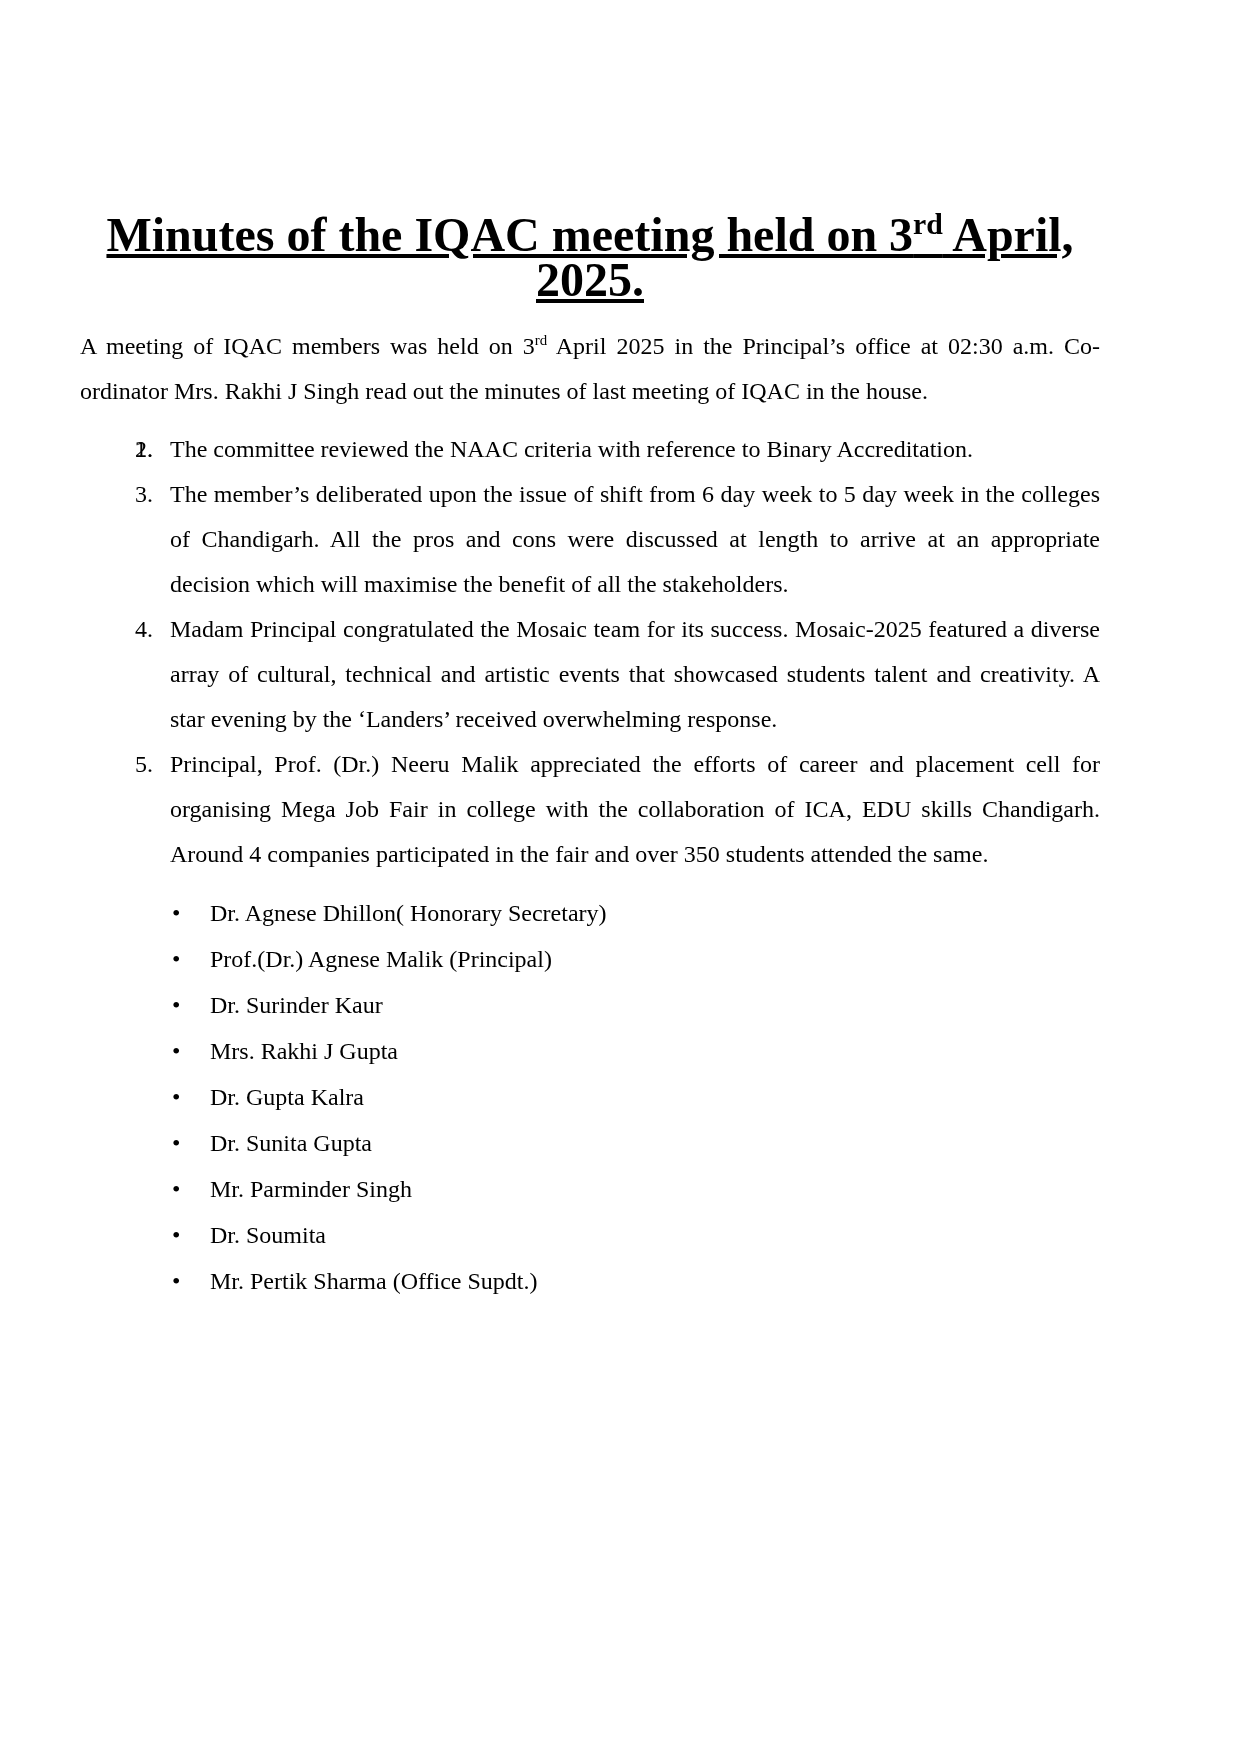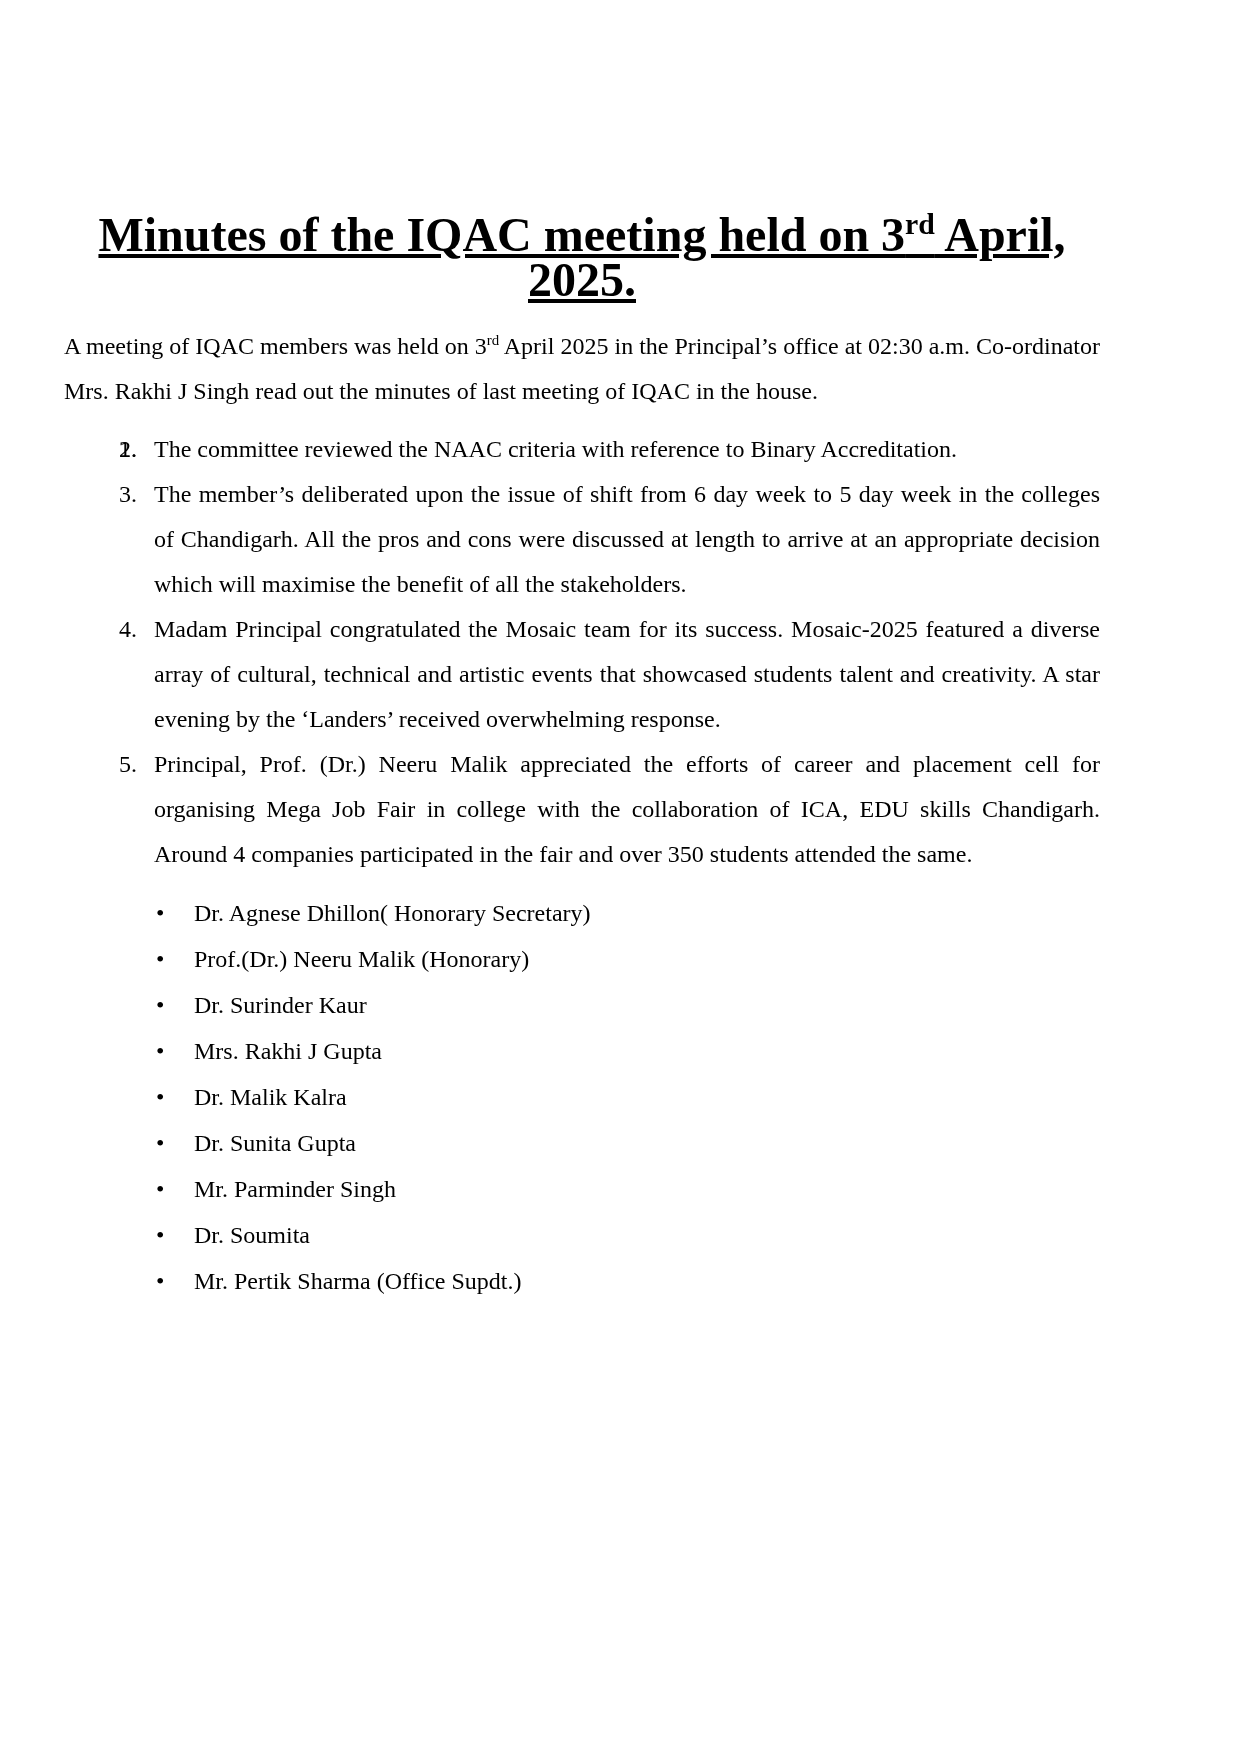--- a/index.html
+++ b/index.html
@@ -10,21 +10,21 @@
   .page {
     position: relative;
     width: 1240px;
     height: 1755px;
     box-sizing: border-box;
     background: #ffffff;
     color: #000000;
     font-family: "Liberation Serif", "DejaVu Serif", serif;
     font-size: 24px;
     line-height: 45px;
-    padding: 212px 140px 40px 64px;
+    padding: 212px 140px 40px 80px;
     overflow: hidden;
   }
   .doc-title {
     text-align: center;
     font-weight: bold;
     text-decoration: underline;
     margin: 0 0 22px 0;
   }
   .sup {
     font-size: 0.62em;
@@ -100,33 +100,33 @@
   </ol>
 
 
   <ul class="ulist">
     <li class="bli">
       <span class="bli-marker">•</span>
       <span>Dr. Agnese Dhillon( Honorary Secretary)</span>
     </li>
     <li class="bli">
       <span class="bli-marker">•</span>
-      <span>Prof.(Dr.) Neeru Malik (Honorary)</span>
+      <span>Prof.(Dr.) Agnese Malik (Principal)</span>
     </li>
     <li class="bli">
       <span class="bli-marker">•</span>
       <span>Dr. Surinder Kaur</span>
     </li>
     <li class="bli">
       <span class="bli-marker">•</span>
       <span>Mrs. Rakhi J Gupta</span>
     </li>
     <li class="bli">
       <span class="bli-marker">•</span>
-      <span>Dr. Malik Kalra</span>
+      <span>Dr. Gupta Kalra</span>
     </li>
     <li class="bli">
       <span class="bli-marker">•</span>
       <span>Dr. Sunita Gupta</span>
     </li>
     <li class="bli">
       <span class="bli-marker">•</span>
       <span>Mr. Parminder Singh</span>
     </li>
     <li class="bli">

